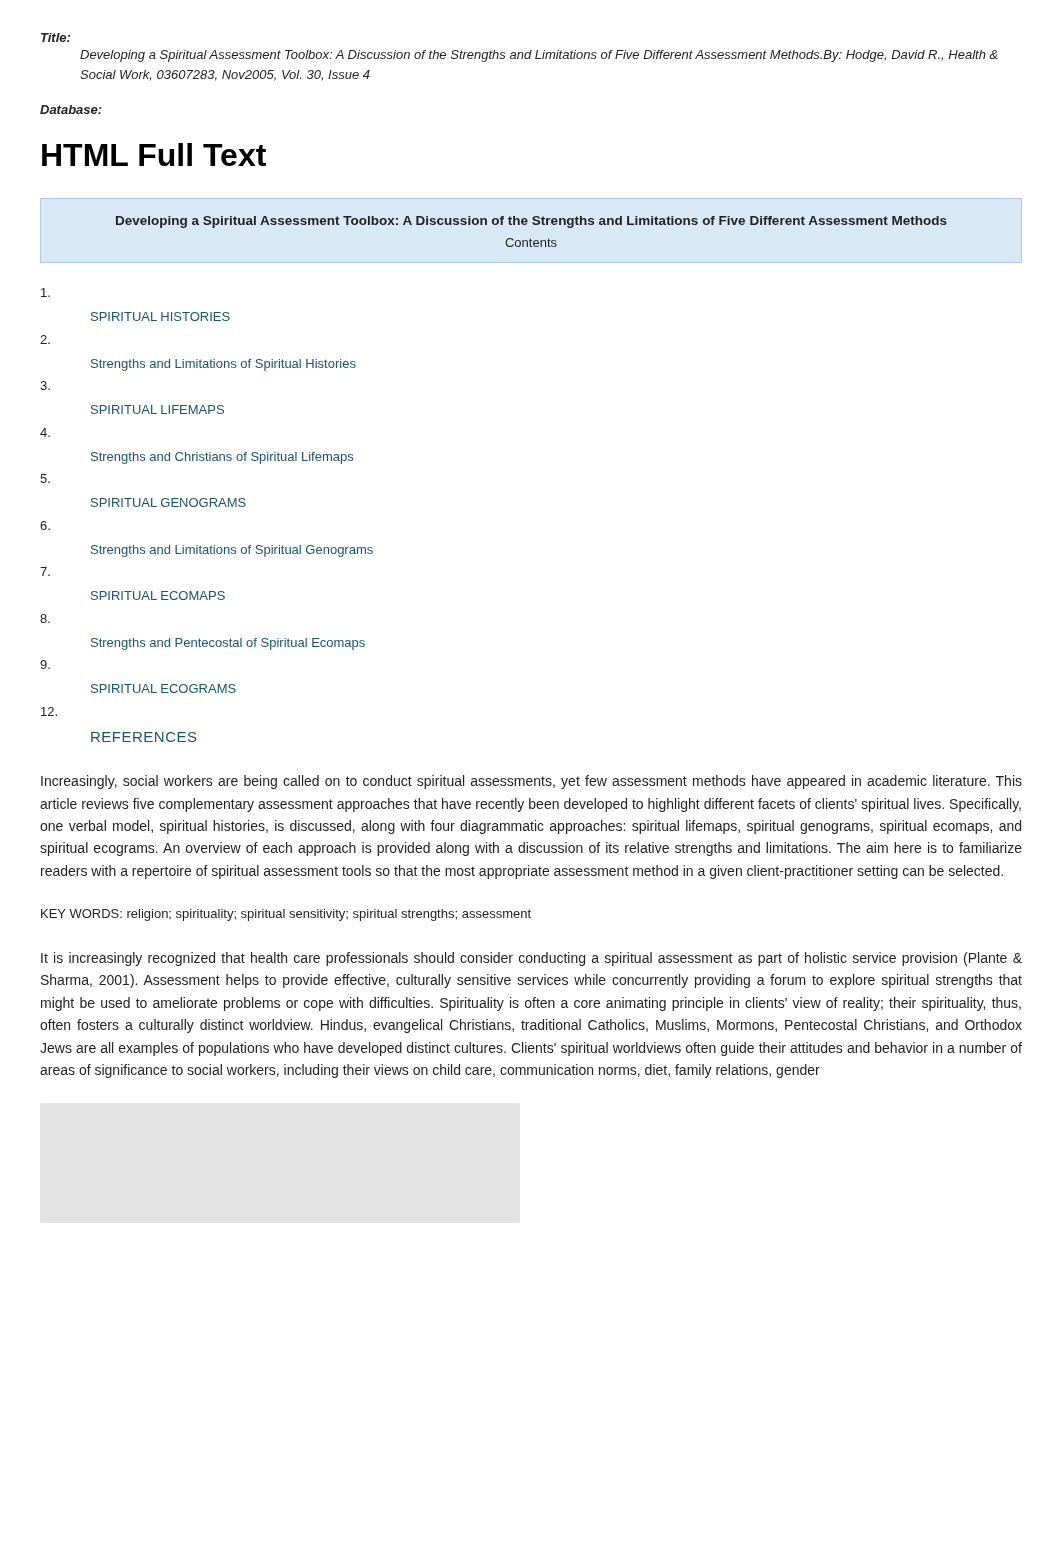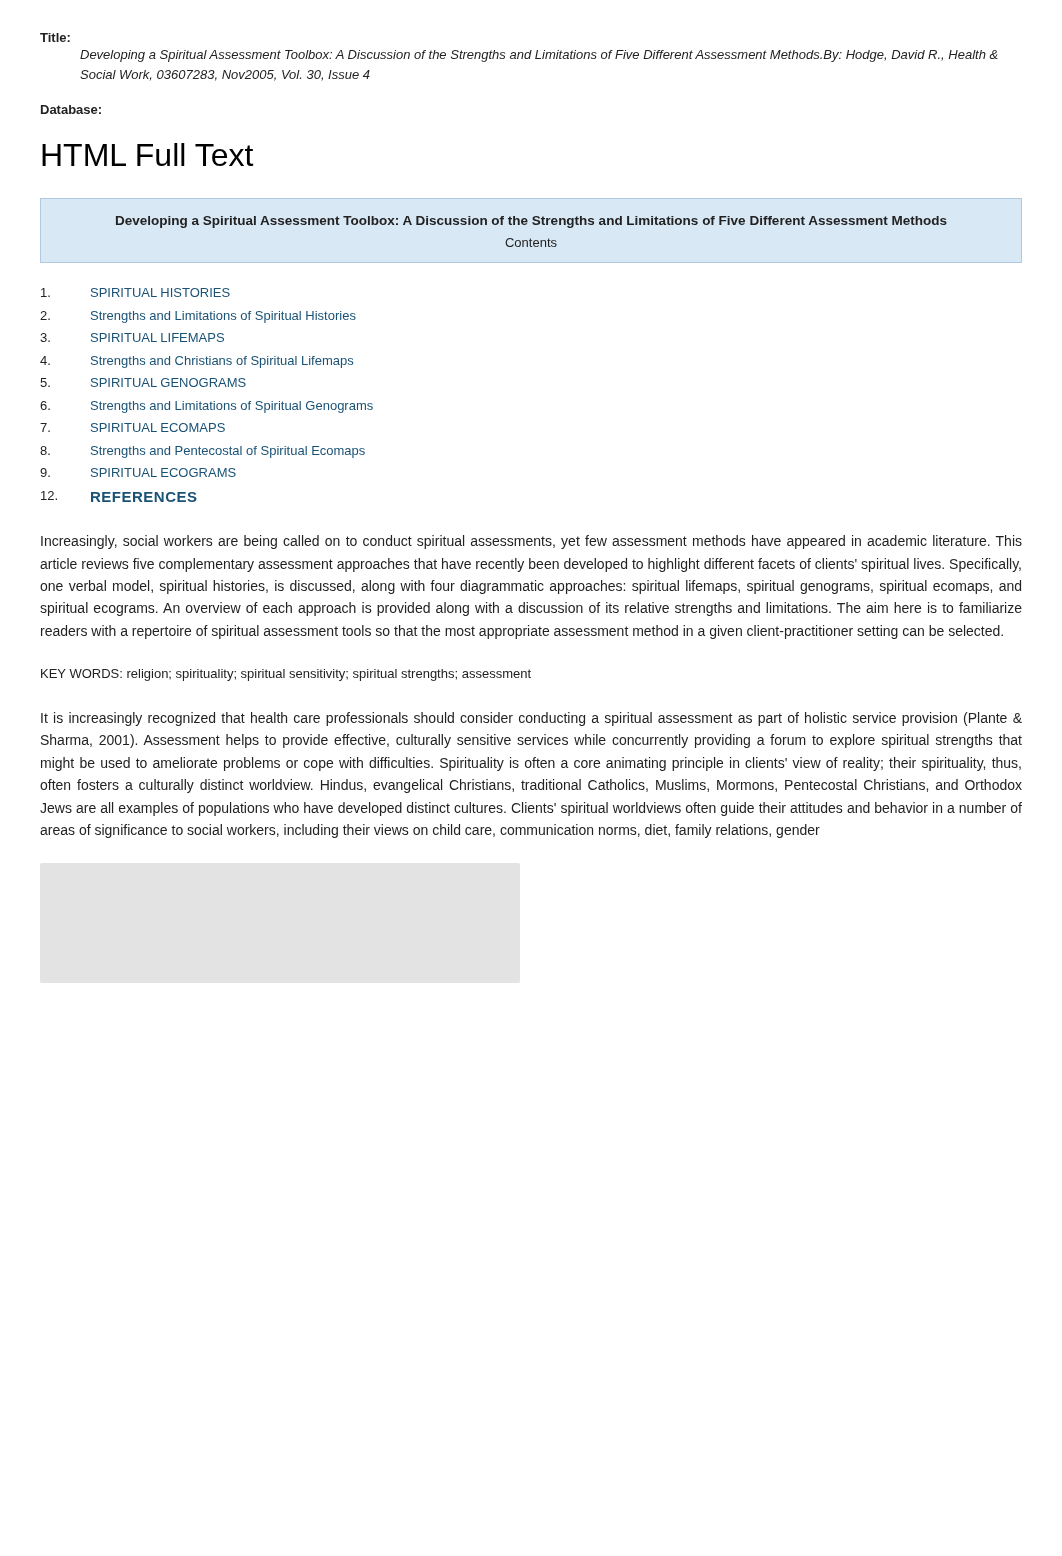--- a/index.html
+++ b/index.html
@@ -10,29 +10,30 @@
       color: #222;
       padding: 30px 40px;
       max-width: 1062px;
     }
     .meta-section {
       margin-bottom: 18px;
     }
     .meta-label {
       font-weight: bold;
       font-size: 13px;
+      font-style: italic;
     }
     .meta-value {
       font-style: italic;
       margin-left: 40px;
       line-height: 1.5;
     }
     .html-full-text-heading {
       font-size: 32px;
-      font-weight: normal;
+      font-weight: bold;
       margin: 20px 0 24px 0;
       color: #000;
     }
     .article-header {
       background: #d9e8f5;
       border: 1px solid #b0c8e0;
       text-align: center;
       padding: 12px 20px;
       margin-bottom: 20px;
     }
@@ -56,24 +57,25 @@
       line-height: 1.5;
     }
     .toc-num {
       min-width: 50px;
       color: #222;
     }
     .toc-link {
       color: #1a5276;
       text-decoration: none;
       cursor: pointer;
+      margin-top: 24px;
     }
     .toc-link.large-text {
       font-size: 15px;
-      font-weight: bold;
+      font-weight: normal;
       letter-spacing: 0.5px;
     }
     .body-text {
       margin: 22px 0;
       font-size: 14px;
       line-height: 1.6;
       text-align: justify;
     }
     .keywords {
       margin: 12px 0;

